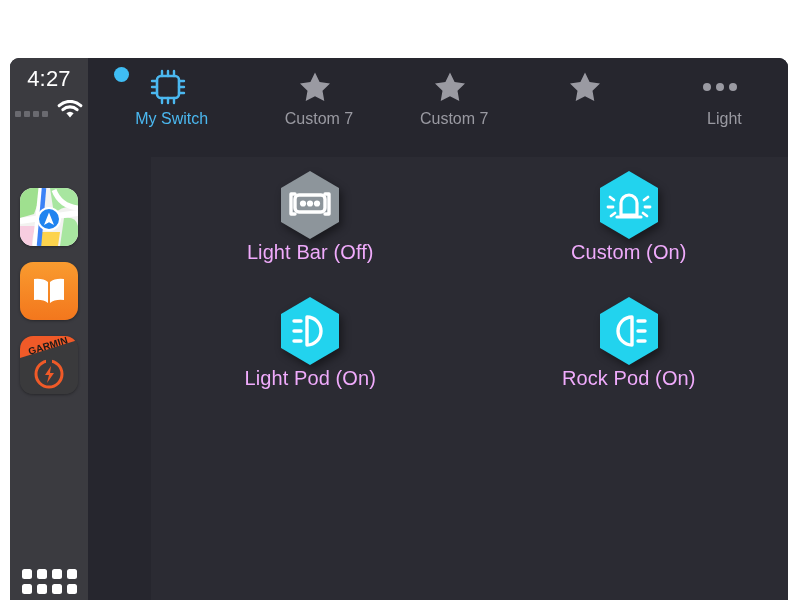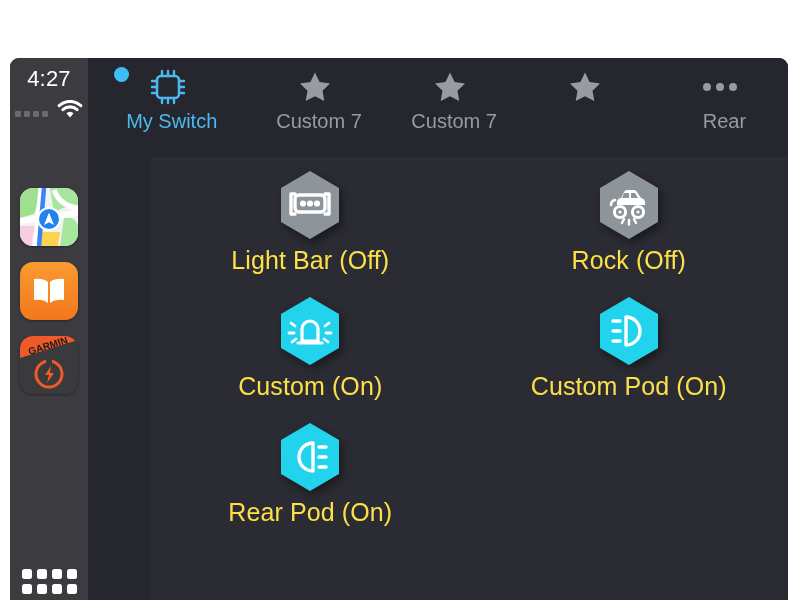--- a/index.html
+++ b/index.html
@@ -146,21 +146,21 @@
     position: relative;
   }
   .tab .ticon {
     height: 42px;
     display: flex;
     align-items: center;
     justify-content: center;
     position: relative;
   }
   .tab .tlabel {
-    font-size: 20px;
+    font-size: 16px;
     font-weight: 500;
     margin-top: 2px;
     white-space: nowrap;
     padding-left: 8px;
   }
   .tab.active .tlabel { color: #4bb8f0; }
   .tab.wide { flex: 1.18 1 0; }
 
   .badge {
     position: absolute;
@@ -200,23 +200,22 @@
   }
   .hexwrap {
     width: 72px;
     height: 72px;
     margin: 0 auto;
     position: relative;
     filter: drop-shadow(3px 4px 4px rgba(0,0,0,.45));
   }
   .hexwrap svg { display: block; }
   .cell .clabel {
-    margin-top: 5px;
-    font-size: 25px;
-    color: #fde047;
+    font-size: 20px;
+    color: #f0abfc;
     font-weight: 400;
     letter-spacing: 0.1px;
     white-space: nowrap;
   }
 </style>
 </head>
 <body>
 
 <div id="screen">
 
@@ -346,21 +345,21 @@
       </div>
 
       <div class="tab">
         <div class="ticon">
           <svg width="40" height="14" viewBox="0 0 40 14">
             <circle cx="7" cy="7" r="4" fill="#9a9aa2"></circle>
             <circle cx="20" cy="7" r="4" fill="#9a9aa2"></circle>
             <circle cx="33" cy="7" r="4" fill="#9a9aa2"></circle>
           </svg>
         </div>
-        <div class="tlabel">Rear</div>
+        <div class="tlabel">Light</div>
       </div>
     </div>
 
     <div id="panel">
       <div class="grid">
 
         <div class="cell">
           <div class="hexwrap">
             <svg width="72" height="72" viewBox="0 0 72 72">
               <path d="M36 2 L65 19 V53 L36 70 L7 53 V19 Z" fill="#8d959b"></path>
@@ -370,44 +369,20 @@
                 <path d="M51 25 h4 v20 h-4"></path>
               </g>
               <circle cx="29" cy="34.5" r="3.1" fill="#ffffff"></circle>
               <circle cx="36" cy="34.5" r="3.1" fill="#ffffff"></circle>
               <circle cx="43" cy="34.5" r="3.1" fill="#ffffff"></circle>
             </svg>
           </div>
           <div class="clabel">Light Bar (Off)</div>
         </div>
 
-        <div class="cell">
-          <div class="hexwrap">
-            <svg width="72" height="72" viewBox="0 0 72 72">
-              <path d="M36 2 L65 19 V53 L36 70 L7 53 V19 Z" fill="#8d959b"></path>
-              <g fill="#ffffff">
-                <path d="M24 36 q-1 -6 4 -7 l3 -6 q1 -2 3 -2 h7 q2 0 3 2 l4 6 q5 1 4 7 z
-                         M31 24 l-2 5 h7 v-5 z M38 24 v5 h7 l-3 -5 z"></path>
-              </g>
-              <g fill="none" stroke="#ffffff" stroke-width="2.6" stroke-linecap="round">
-                <path d="M22 31 q-4 1 -4 5"></path>
-              </g>
-              <circle cx="27" cy="43" r="5.6" fill="none" stroke="#ffffff" stroke-width="3"></circle>
-              <circle cx="27" cy="43" r="1.6" fill="#ffffff"></circle>
-              <circle cx="45" cy="43" r="5.6" fill="none" stroke="#ffffff" stroke-width="3"></circle>
-              <circle cx="45" cy="43" r="1.6" fill="#ffffff"></circle>
-              <g stroke="#ffffff" stroke-width="2.4" stroke-linecap="round">
-                <path d="M31 50 l-2 4"></path>
-                <path d="M36 51 v4.5"></path>
-                <path d="M41 50 l2 4"></path>
-              </g>
-            </svg>
-          </div>
-          <div class="clabel">Rock (Off)</div>
-        </div>
 
         <div class="cell">
           <div class="hexwrap">
             <svg width="72" height="72" viewBox="0 0 72 72">
               <path d="M36 2 L65 19 V53 L36 70 L7 53 V19 Z" fill="#22d3ee"></path>
               <path d="M28 46 V34 a8 8 0 0 1 16 0 V46 Z" fill="none" stroke="#ffffff" stroke-width="3.2" stroke-linejoin="round"></path>
               <path d="M24 48 h24" stroke="#ffffff" stroke-width="3.2" stroke-linecap="round"></path>
               <g stroke="#ffffff" stroke-width="2.8" stroke-linecap="round">
                 <path d="M21 31 l-4 -3"></path>
                 <path d="M20 38 h-5"></path>
@@ -426,35 +401,35 @@
             <svg width="72" height="72" viewBox="0 0 72 72">
               <path d="M36 2 L65 19 V53 L36 70 L7 53 V19 Z" fill="#22d3ee"></path>
               <path d="M33 22 V50 a14 14 0 0 0 0 -28 Z" fill="none" stroke="#ffffff" stroke-width="3.4" stroke-linejoin="round"></path>
               <g stroke="#ffffff" stroke-width="3.4" stroke-linecap="round">
                 <path d="M20 26 h7"></path>
                 <path d="M20 36 h7"></path>
                 <path d="M20 46 h7"></path>
               </g>
             </svg>
           </div>
-          <div class="clabel">Custom Pod (On)</div>
+          <div class="clabel">Light Pod (On)</div>
         </div>
 
         <div class="cell">
           <div class="hexwrap">
             <svg width="72" height="72" viewBox="0 0 72 72">
               <path d="M36 2 L65 19 V53 L36 70 L7 53 V19 Z" fill="#22d3ee"></path>
               <path d="M39 22 V50 a14 14 0 0 1 0 -28 Z" fill="none" stroke="#ffffff" stroke-width="3.4" stroke-linejoin="round"></path>
               <g stroke="#ffffff" stroke-width="3.4" stroke-linecap="round">
                 <path d="M45 26 h7"></path>
                 <path d="M45 36 h7"></path>
                 <path d="M45 46 h7"></path>
               </g>
             </svg>
           </div>
-          <div class="clabel">Rear Pod (On)</div>
+          <div class="clabel">Rock Pod (On)</div>
         </div>
 
 
       </div>
     </div>
   </div>
 </div>
 
 </body></html>

